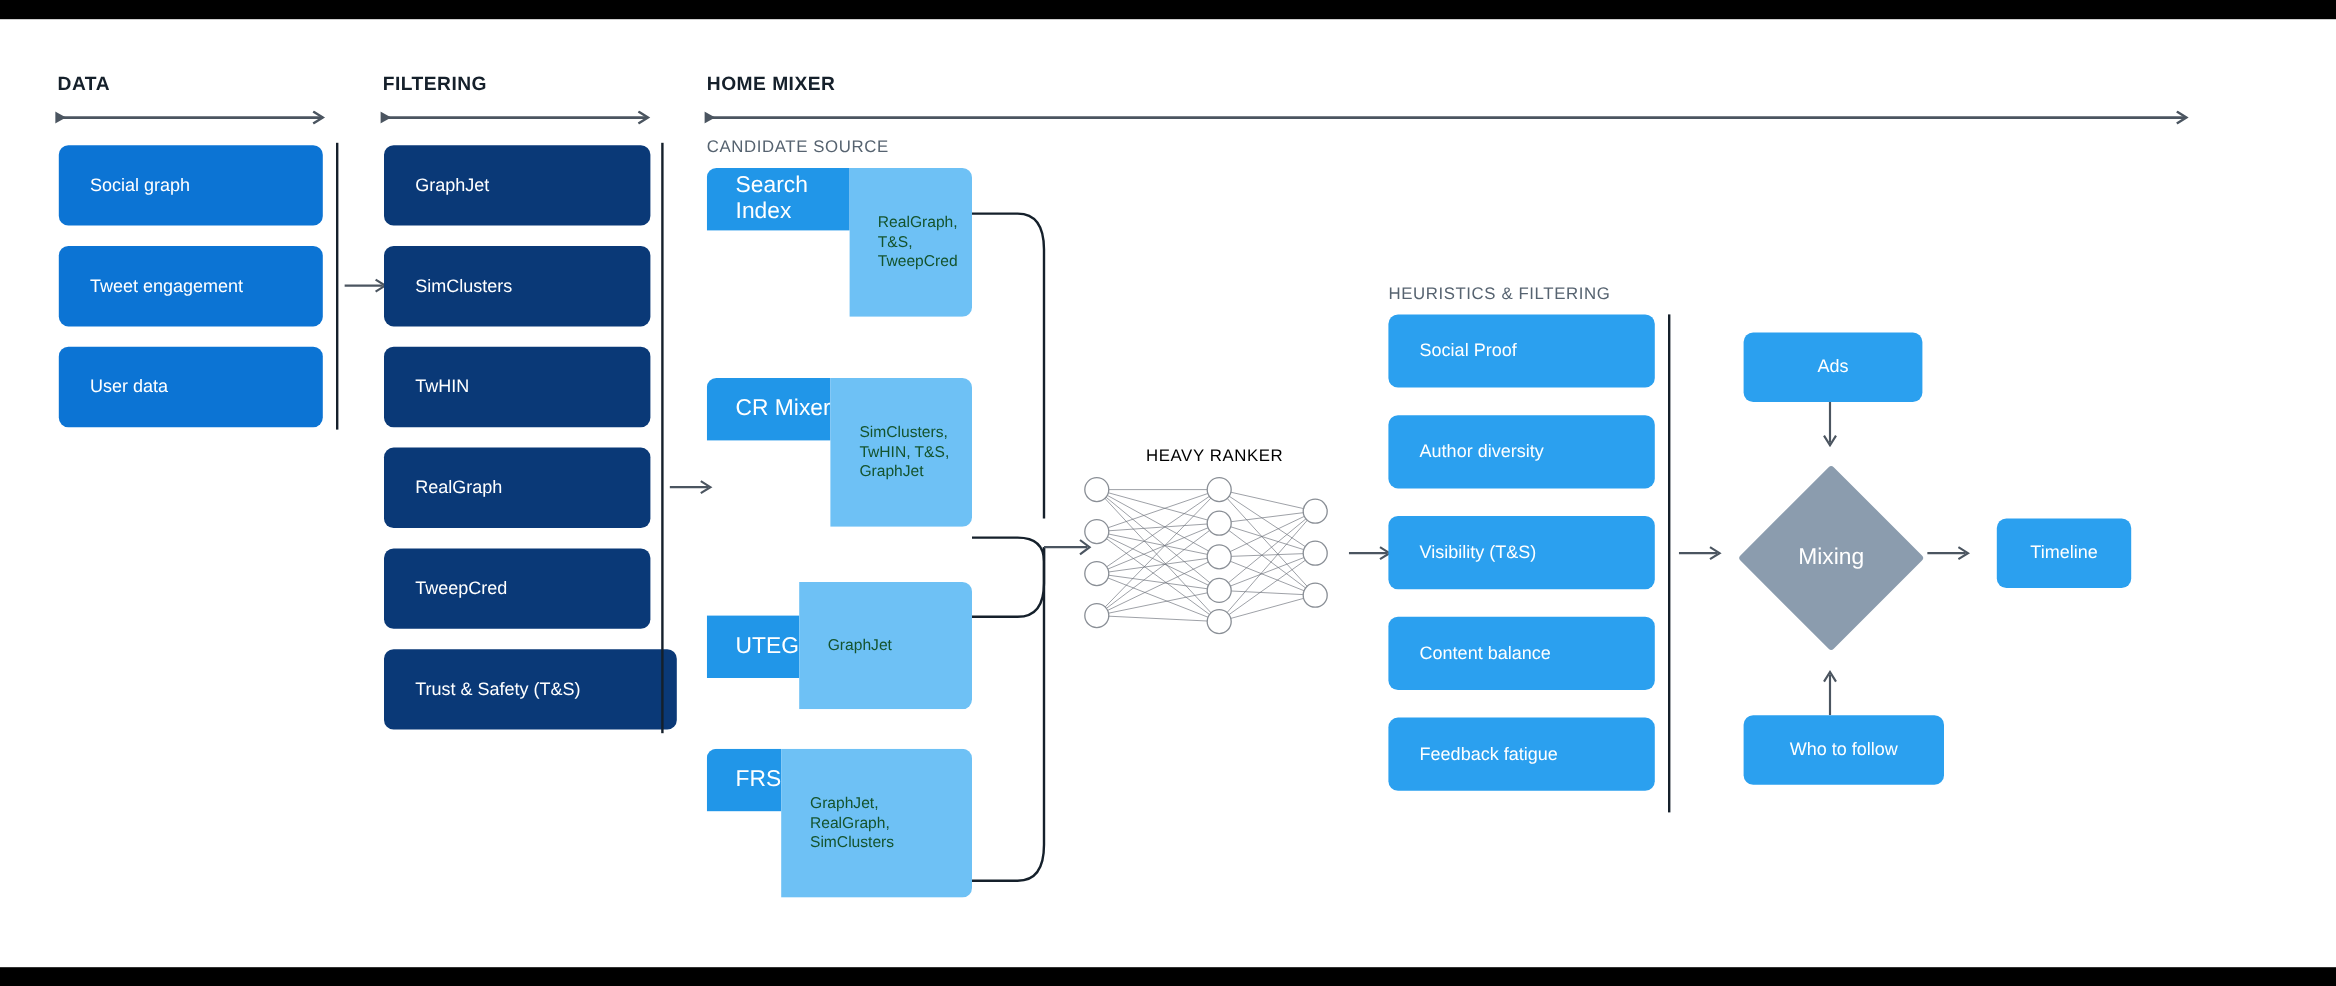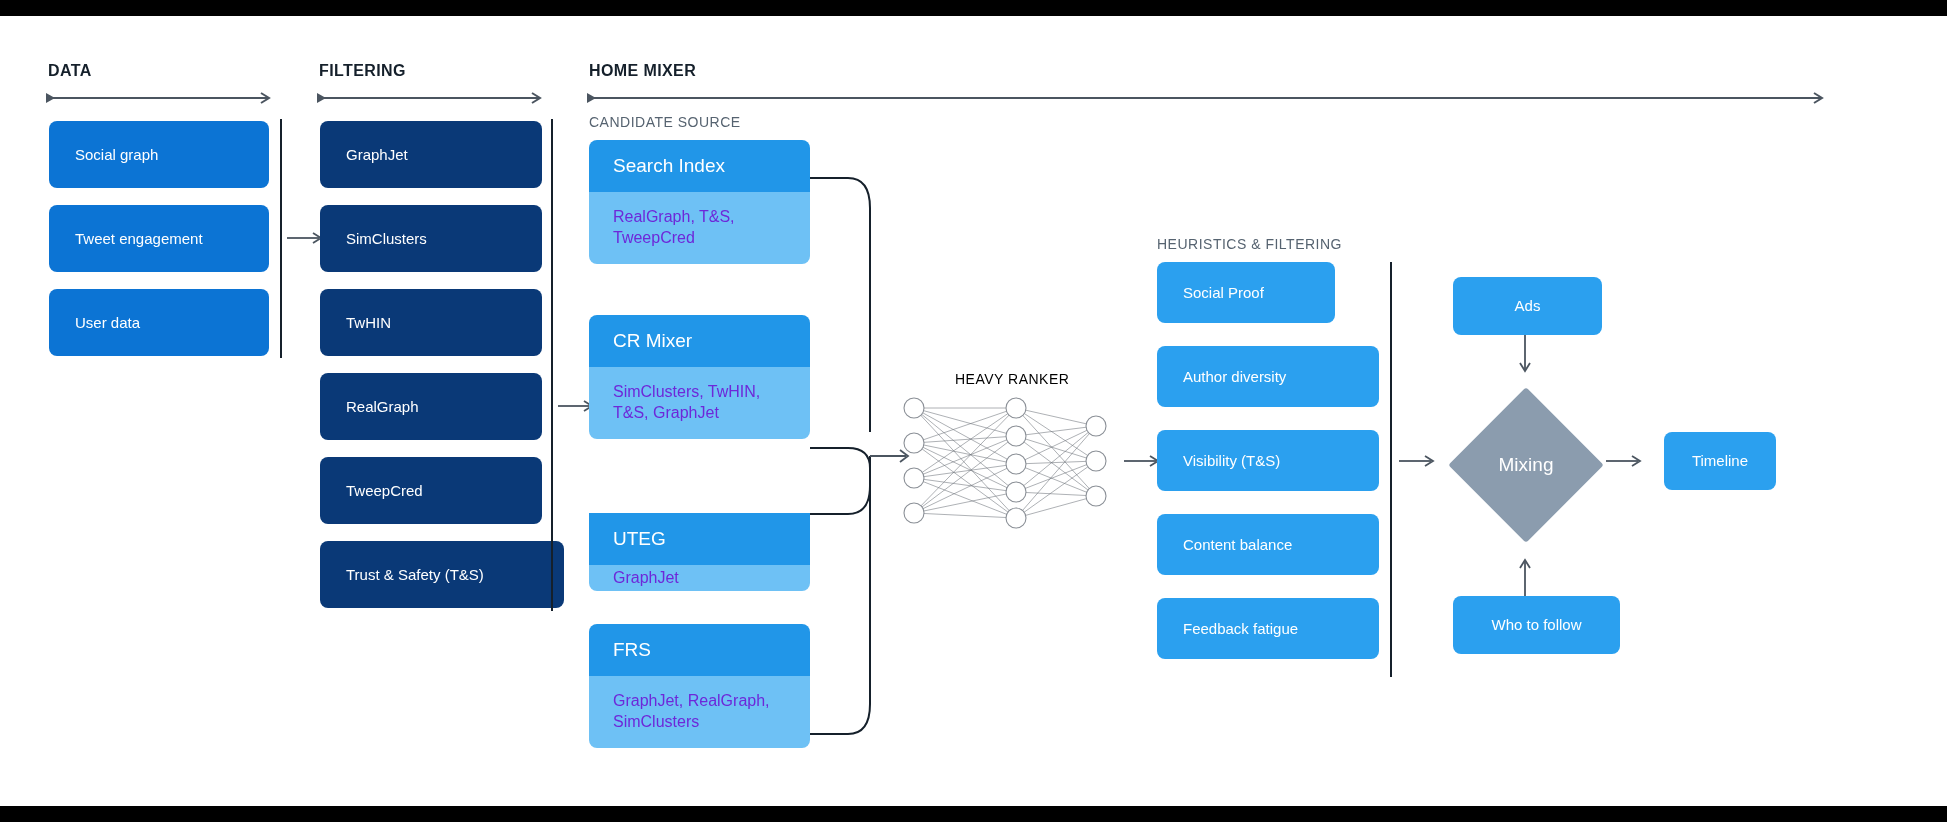--- a/index.html
+++ b/index.html
@@ -83,34 +83,34 @@
   .node-feature   { background: #0a3977; }
   .node-heuristic { background: #2ba0ef; }
   .node-output    { background: #2ba0ef; }
 
   
   .cs-card {
     position: absolute;
     border-radius: 8px;
     overflow: hidden;
     display: flex;
-    flex-direction: column;
+    flex-direction: row;
   }
   .cs-head {
     background: #2196e8;
     color: #ffffff;
     font-size: 19px;
     display: flex;
     align-items: center;
     padding-left: 24px;
   }
   .cs-body {
     background: #6ec1f5;
-    color: #6d28d9;
-    font-size: 16px;
+    color: #14532d;
+    font-size: 13px;
     line-height: 1.3;
     display: flex;
     align-items: center;
     padding-left: 24px;
     padding-right: 12px;
     flex: 1;
   }
 
   
   .divider {
@@ -306,21 +306,21 @@
         </g>
       </svg>
 
       <svg class="connector" style="left:1124px; top:438px;" width="38" height="14">
         <line x1="0" y1="7" x2="32" y2="7" stroke="#4b5560" stroke-width="1.8"></line>
         <polyline points="26,2 34,7 26,12" fill="none" stroke="#4b5560" stroke-width="1.8"></polyline>
       </svg>
 
       <div class="section-caption" style="left:1157px; top:220px;">HEURISTICS &amp; FILTERING</div>
 
-      <div class="node node-heuristic" style="left:1157px; top:246px; width:178px; height:61px;">
+      <div class="node node-heuristic" style="left:1157px; top:246px; width:222px; height:61px;">
         <span>Social Proof</span>
       </div>
       <div class="node node-heuristic" style="left:1157px; top:330px; width:222px; height:61px;">
         <span>Author diversity</span>
       </div>
       <div class="node node-heuristic" style="left:1157px; top:414px; width:222px; height:61px;">
         <span>Visibility (T&amp;S)</span>
       </div>
       <div class="node node-heuristic" style="left:1157px; top:498px; width:222px; height:61px;">
         <span>Content balance</span>

